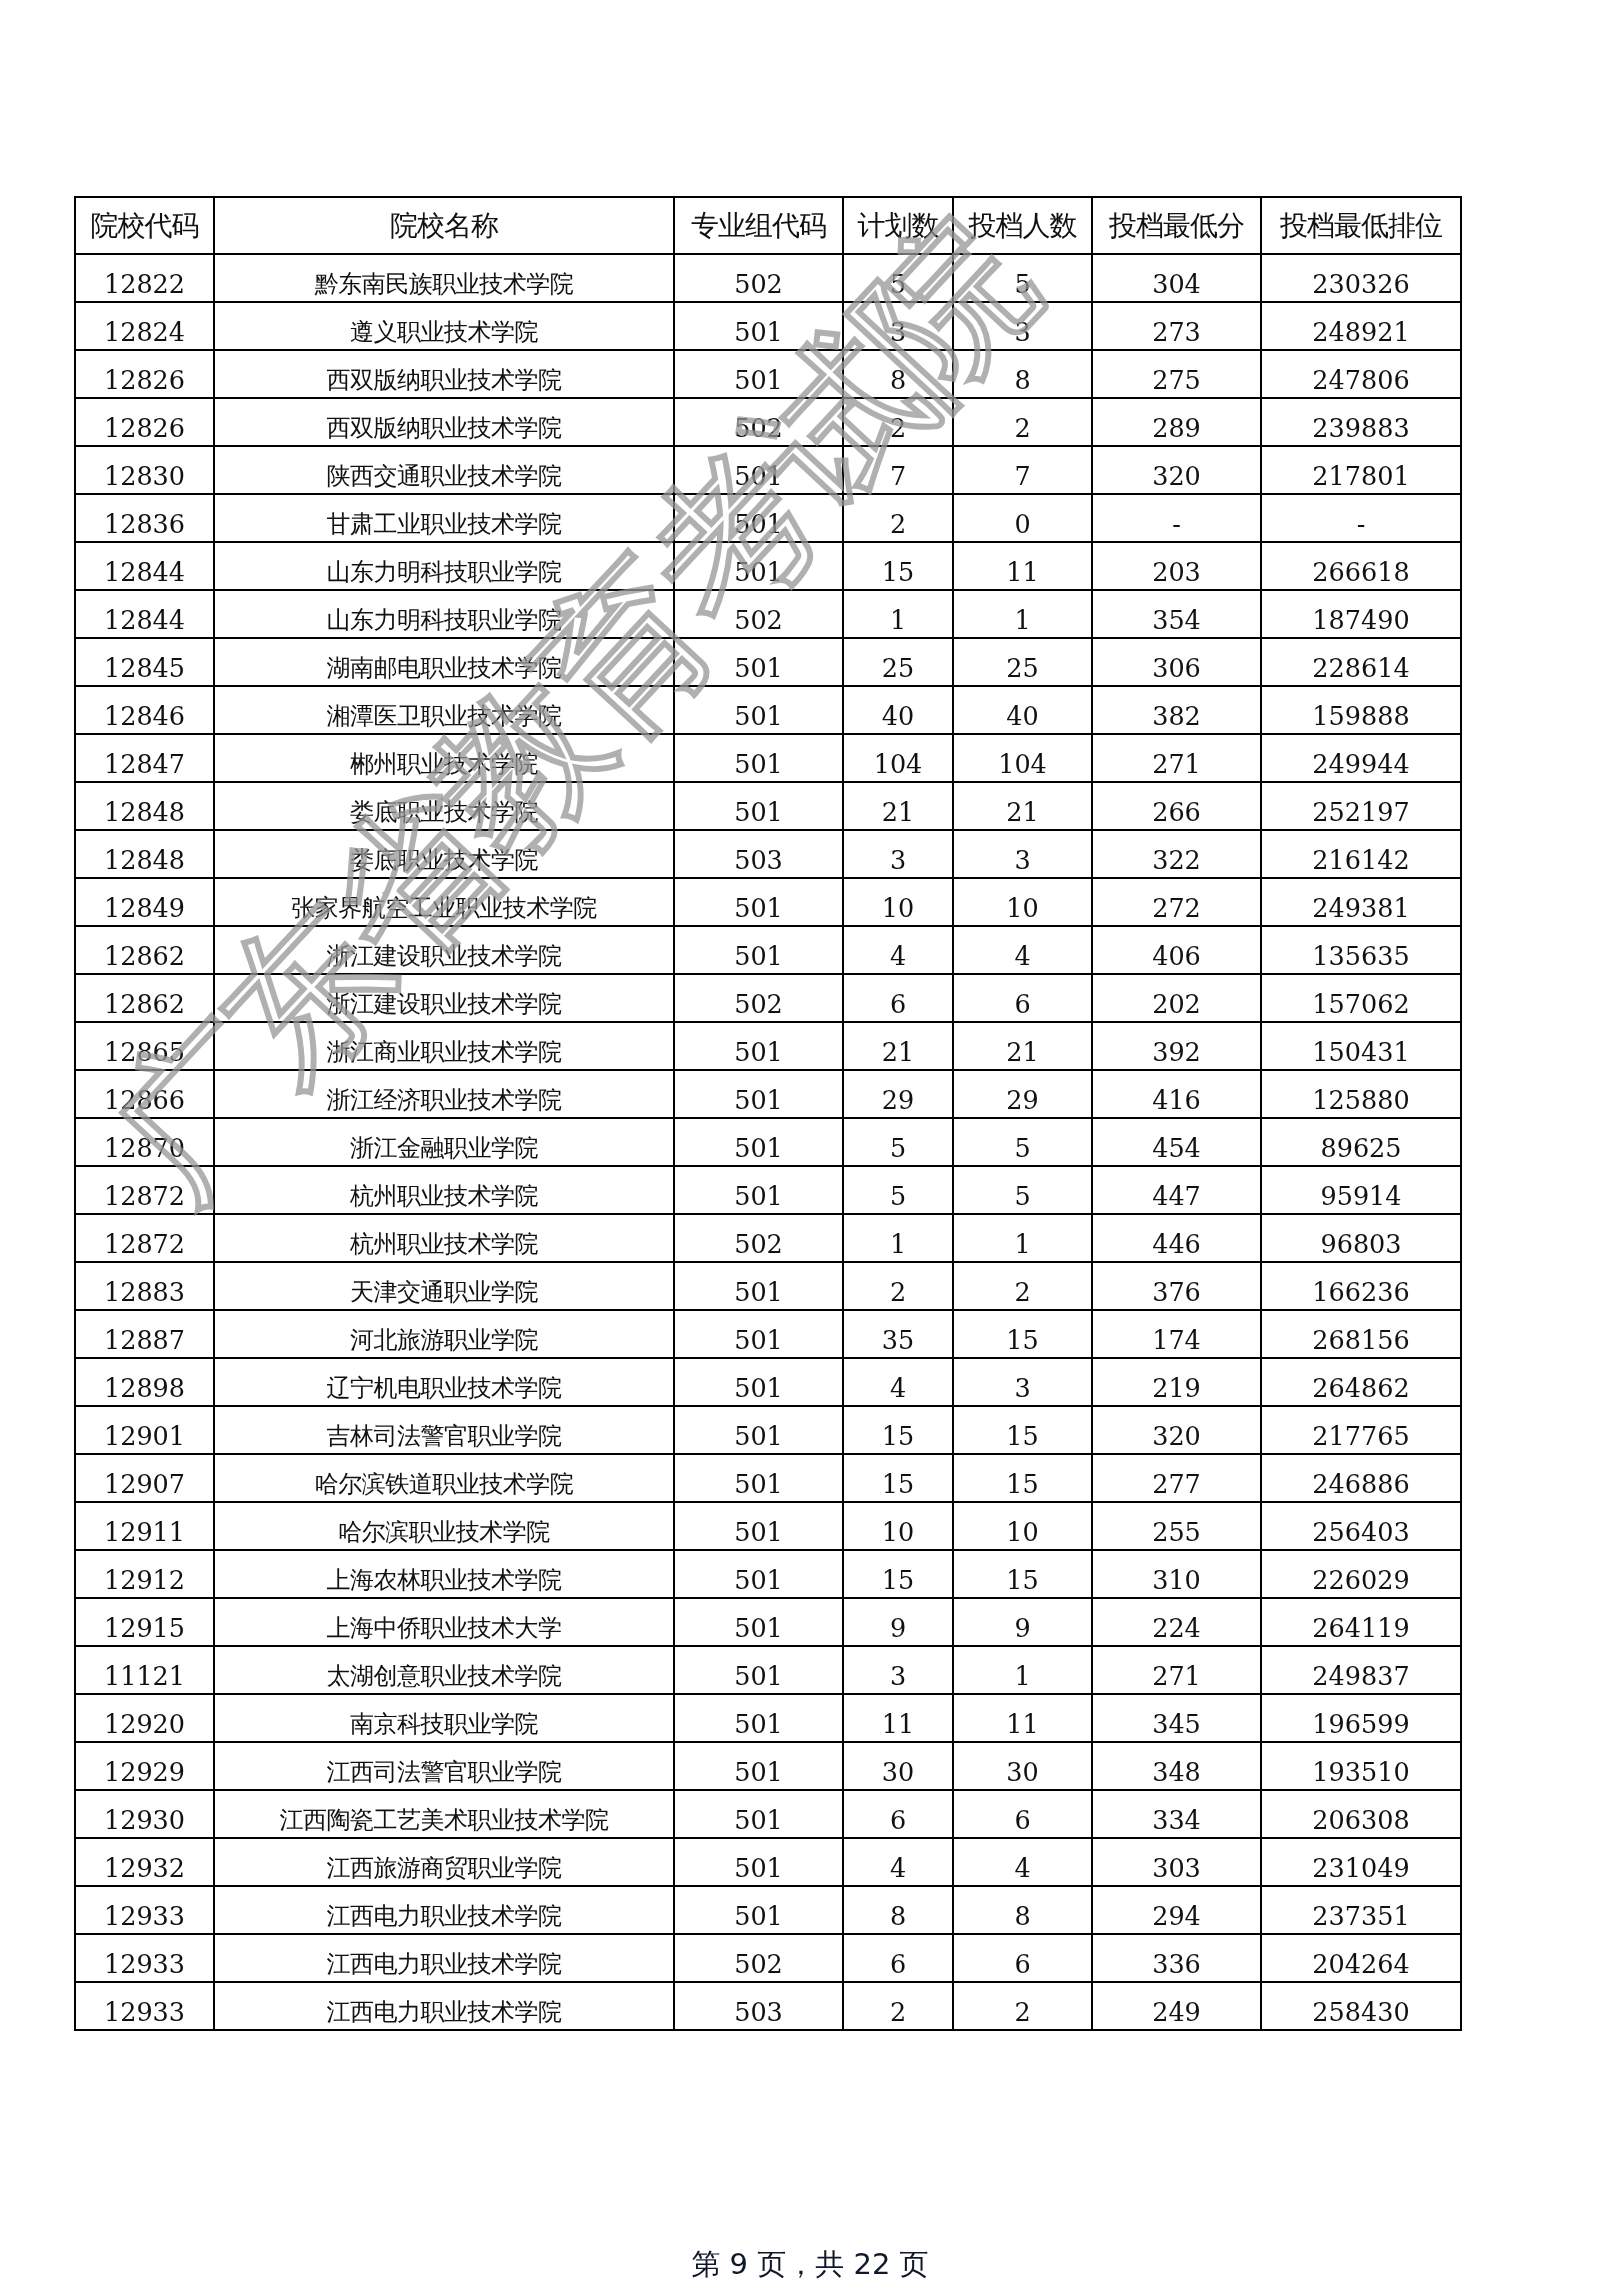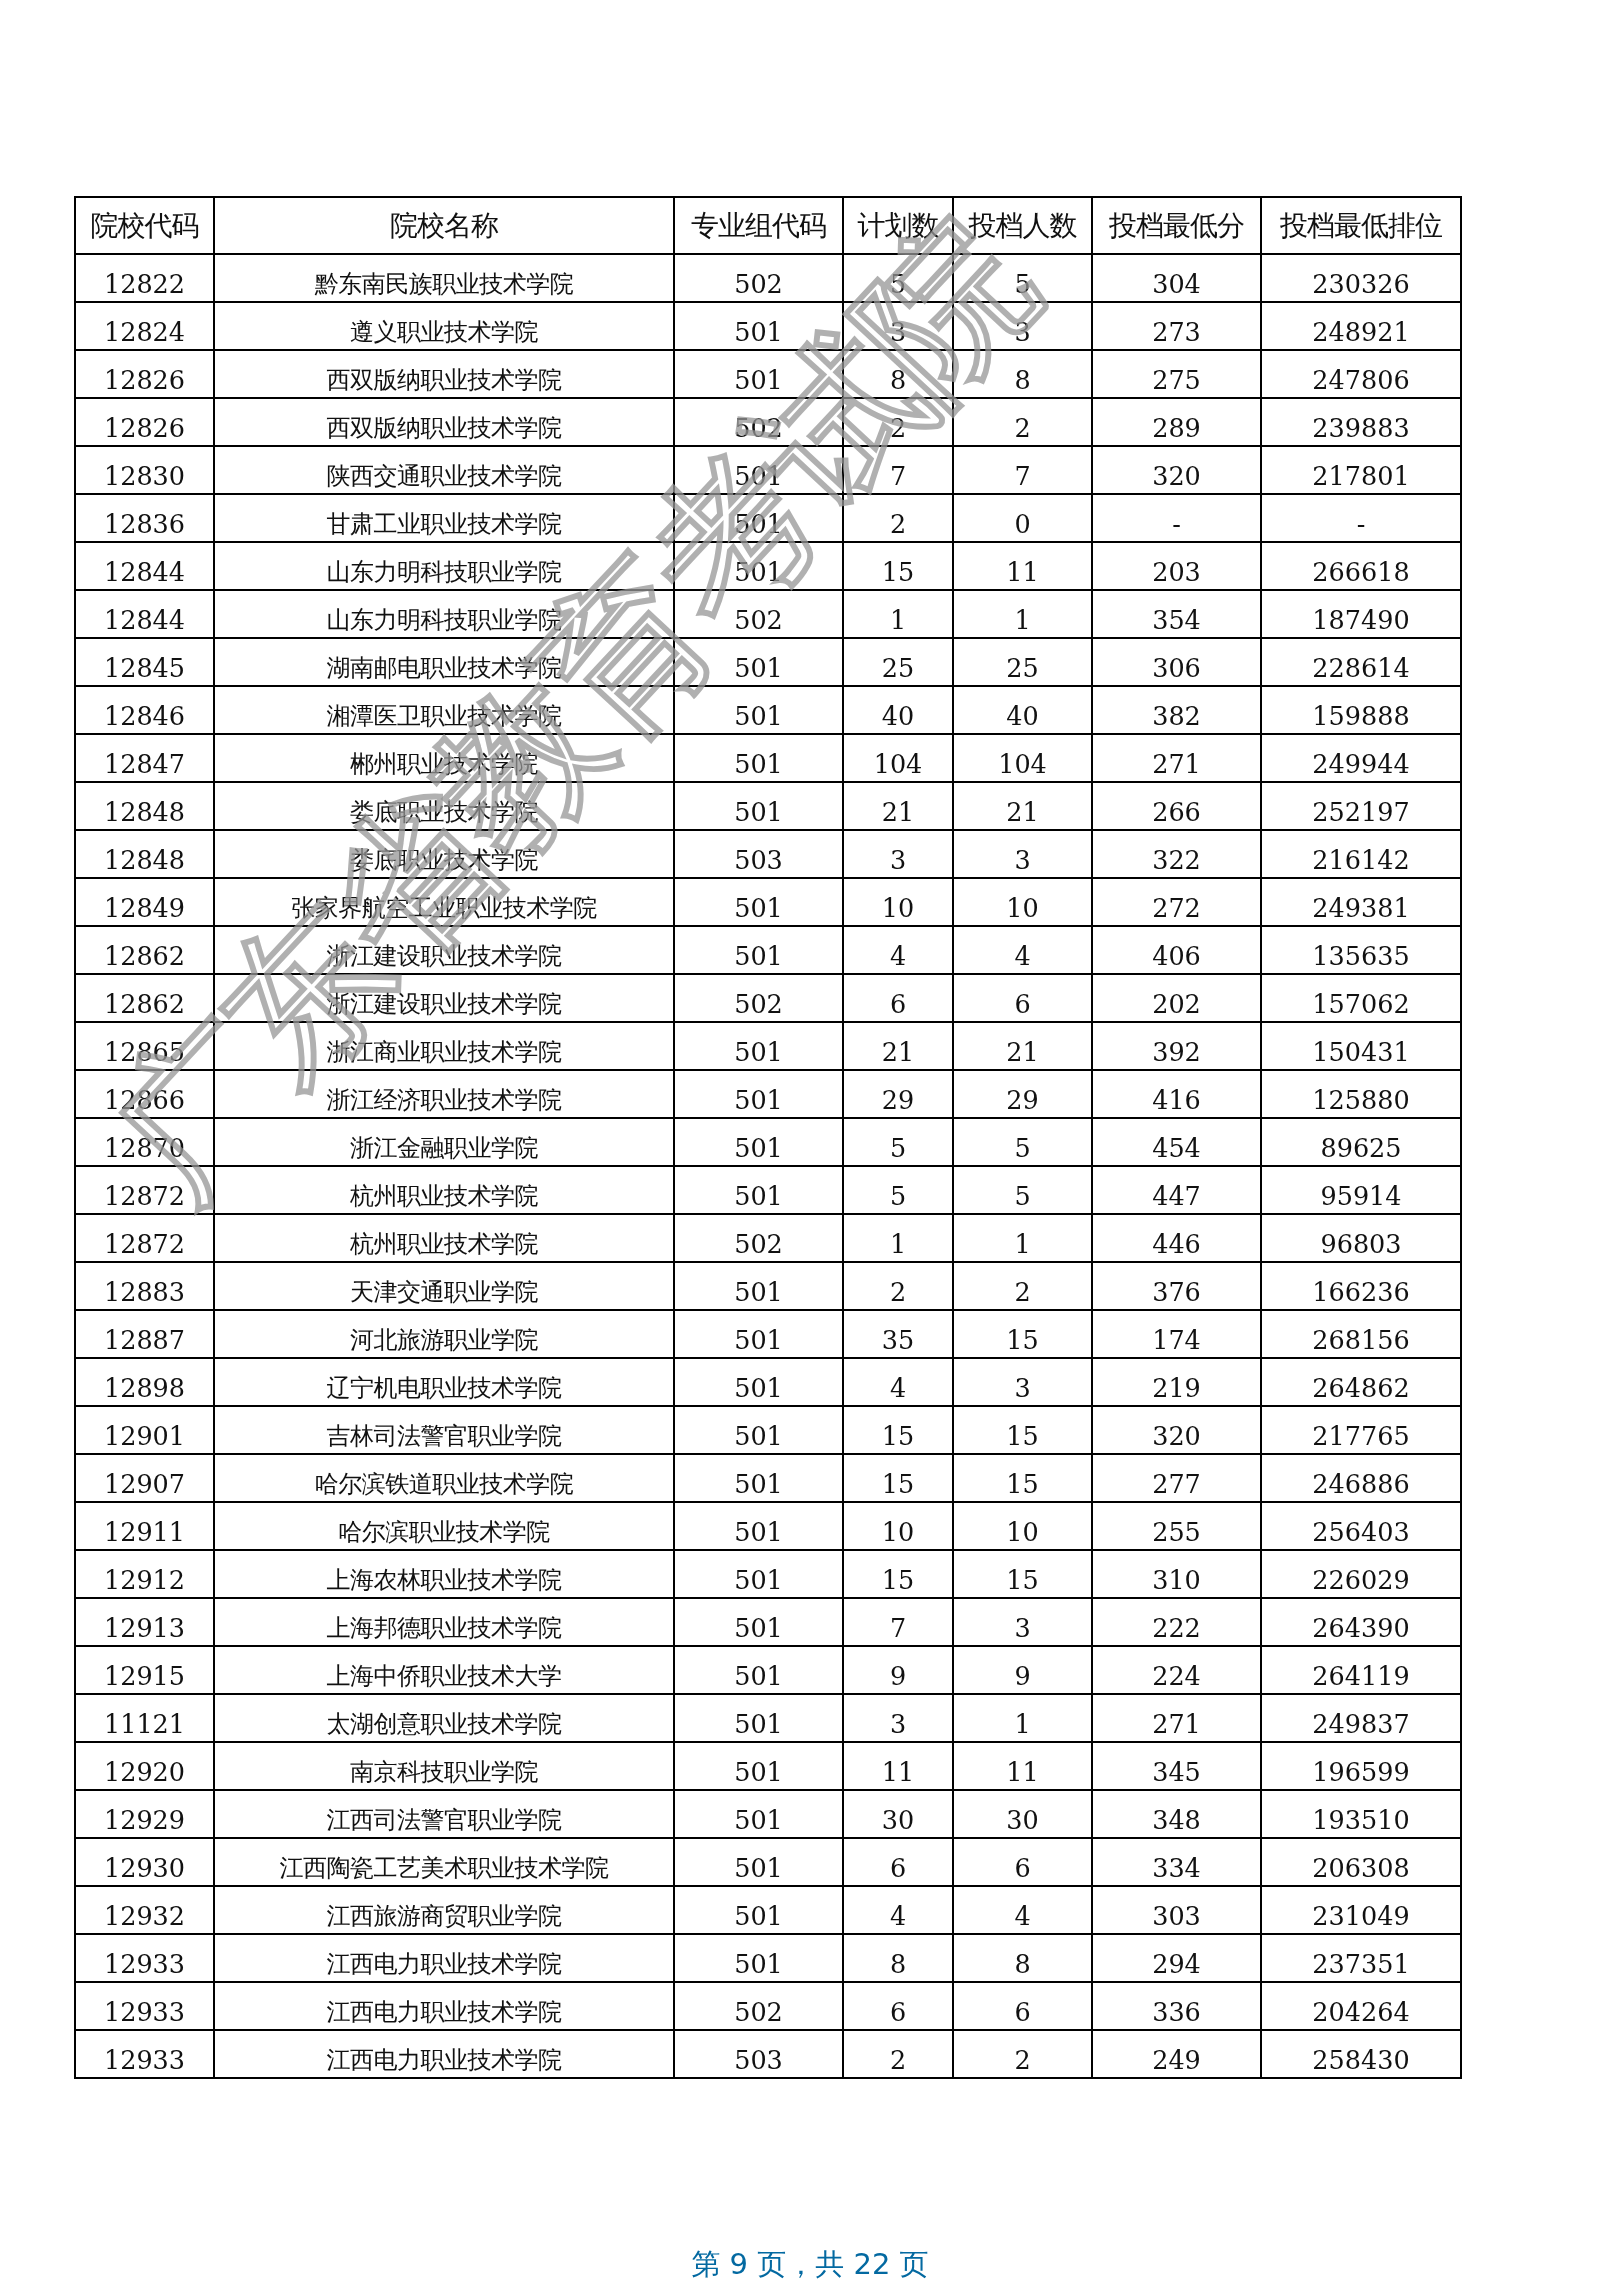--- a/index.html
+++ b/index.html
@@ -6,21 +6,21 @@
   body { width: 1620px; height: 2292px; position: relative; overflow: hidden; font-family: "DejaVu Serif", "Liberation Serif", serif; color: #111; }
   .table-wrap { position: absolute; left: 74px; top: 196px; }
   table { border-collapse: collapse; table-layout: fixed; }
   th, td { border: 2px solid #000; text-align: center; padding: 0; white-space: nowrap; overflow: hidden; }
   th { height: 55px; font-family: "DejaVu Sans", "Liberation Sans", sans-serif; font-weight: normal; font-size: 28px; letter-spacing: -1px; vertical-align: middle; }
   td { height: 44px; font-size: 25.5px; vertical-align: bottom; line-height: 29px; padding-bottom: 2px; }
   td.name { font-size: 24px; letter-spacing: -0.5px; }
   col.c1 { width: 139px; } col.c2 { width: 460px; } col.c3 { width: 169px; } col.c4 { width: 110px; }
   col.c5 { width: 139px; } col.c6 { width: 169px; } col.c7 { width: 200px; }
   .watermark { position: absolute; left: 147px; top: 1059px; font-family: "DejaVu Sans", "Liberation Sans", sans-serif; font-size: 162px; color: transparent; -webkit-text-stroke: 5.9px rgba(150,150,150,0.75); transform: rotate(-47deg); transform-origin: left center; white-space: nowrap; pointer-events: none; letter-spacing: -5.9px; }
-  .footer { position: absolute; top: 2245px; left: 0; width: 1620px; text-align: center; font-family: "DejaVu Sans", "Liberation Sans", sans-serif; font-size: 29px; color: #0369a1; }
+  .footer { position: absolute; top: 2245px; left: 0; width: 1620px; text-align: center; font-family: "DejaVu Sans", "Liberation Sans", sans-serif; font-size: 29px; color: #0f172a; }
 </style>
 </head>
 <body>
 
 <div class="table-wrap">
   <table>
     <colgroup>
       <col class="c1">
         <col class="c2">
         <col class="c3">
@@ -287,29 +287,20 @@
         <tr>
           <td>12912</td>
           <td class="name">上海农林职业技术学院</td>
           <td>501</td>
           <td>15</td>
           <td>15</td>
           <td>310</td>
           <td>226029</td>
         </tr>
         <tr>
-          <td>12913</td>
-          <td class="name">上海邦德职业技术学院</td>
-          <td>501</td>
-          <td>7</td>
-          <td>3</td>
-          <td>222</td>
-          <td>264390</td>
-        </tr>
-        <tr>
           <td>12915</td>
           <td class="name">上海中侨职业技术大学</td>
           <td>501</td>
           <td>9</td>
           <td>9</td>
           <td>224</td>
           <td>264119</td>
         </tr>
         <tr>
           <td>11121</td>

